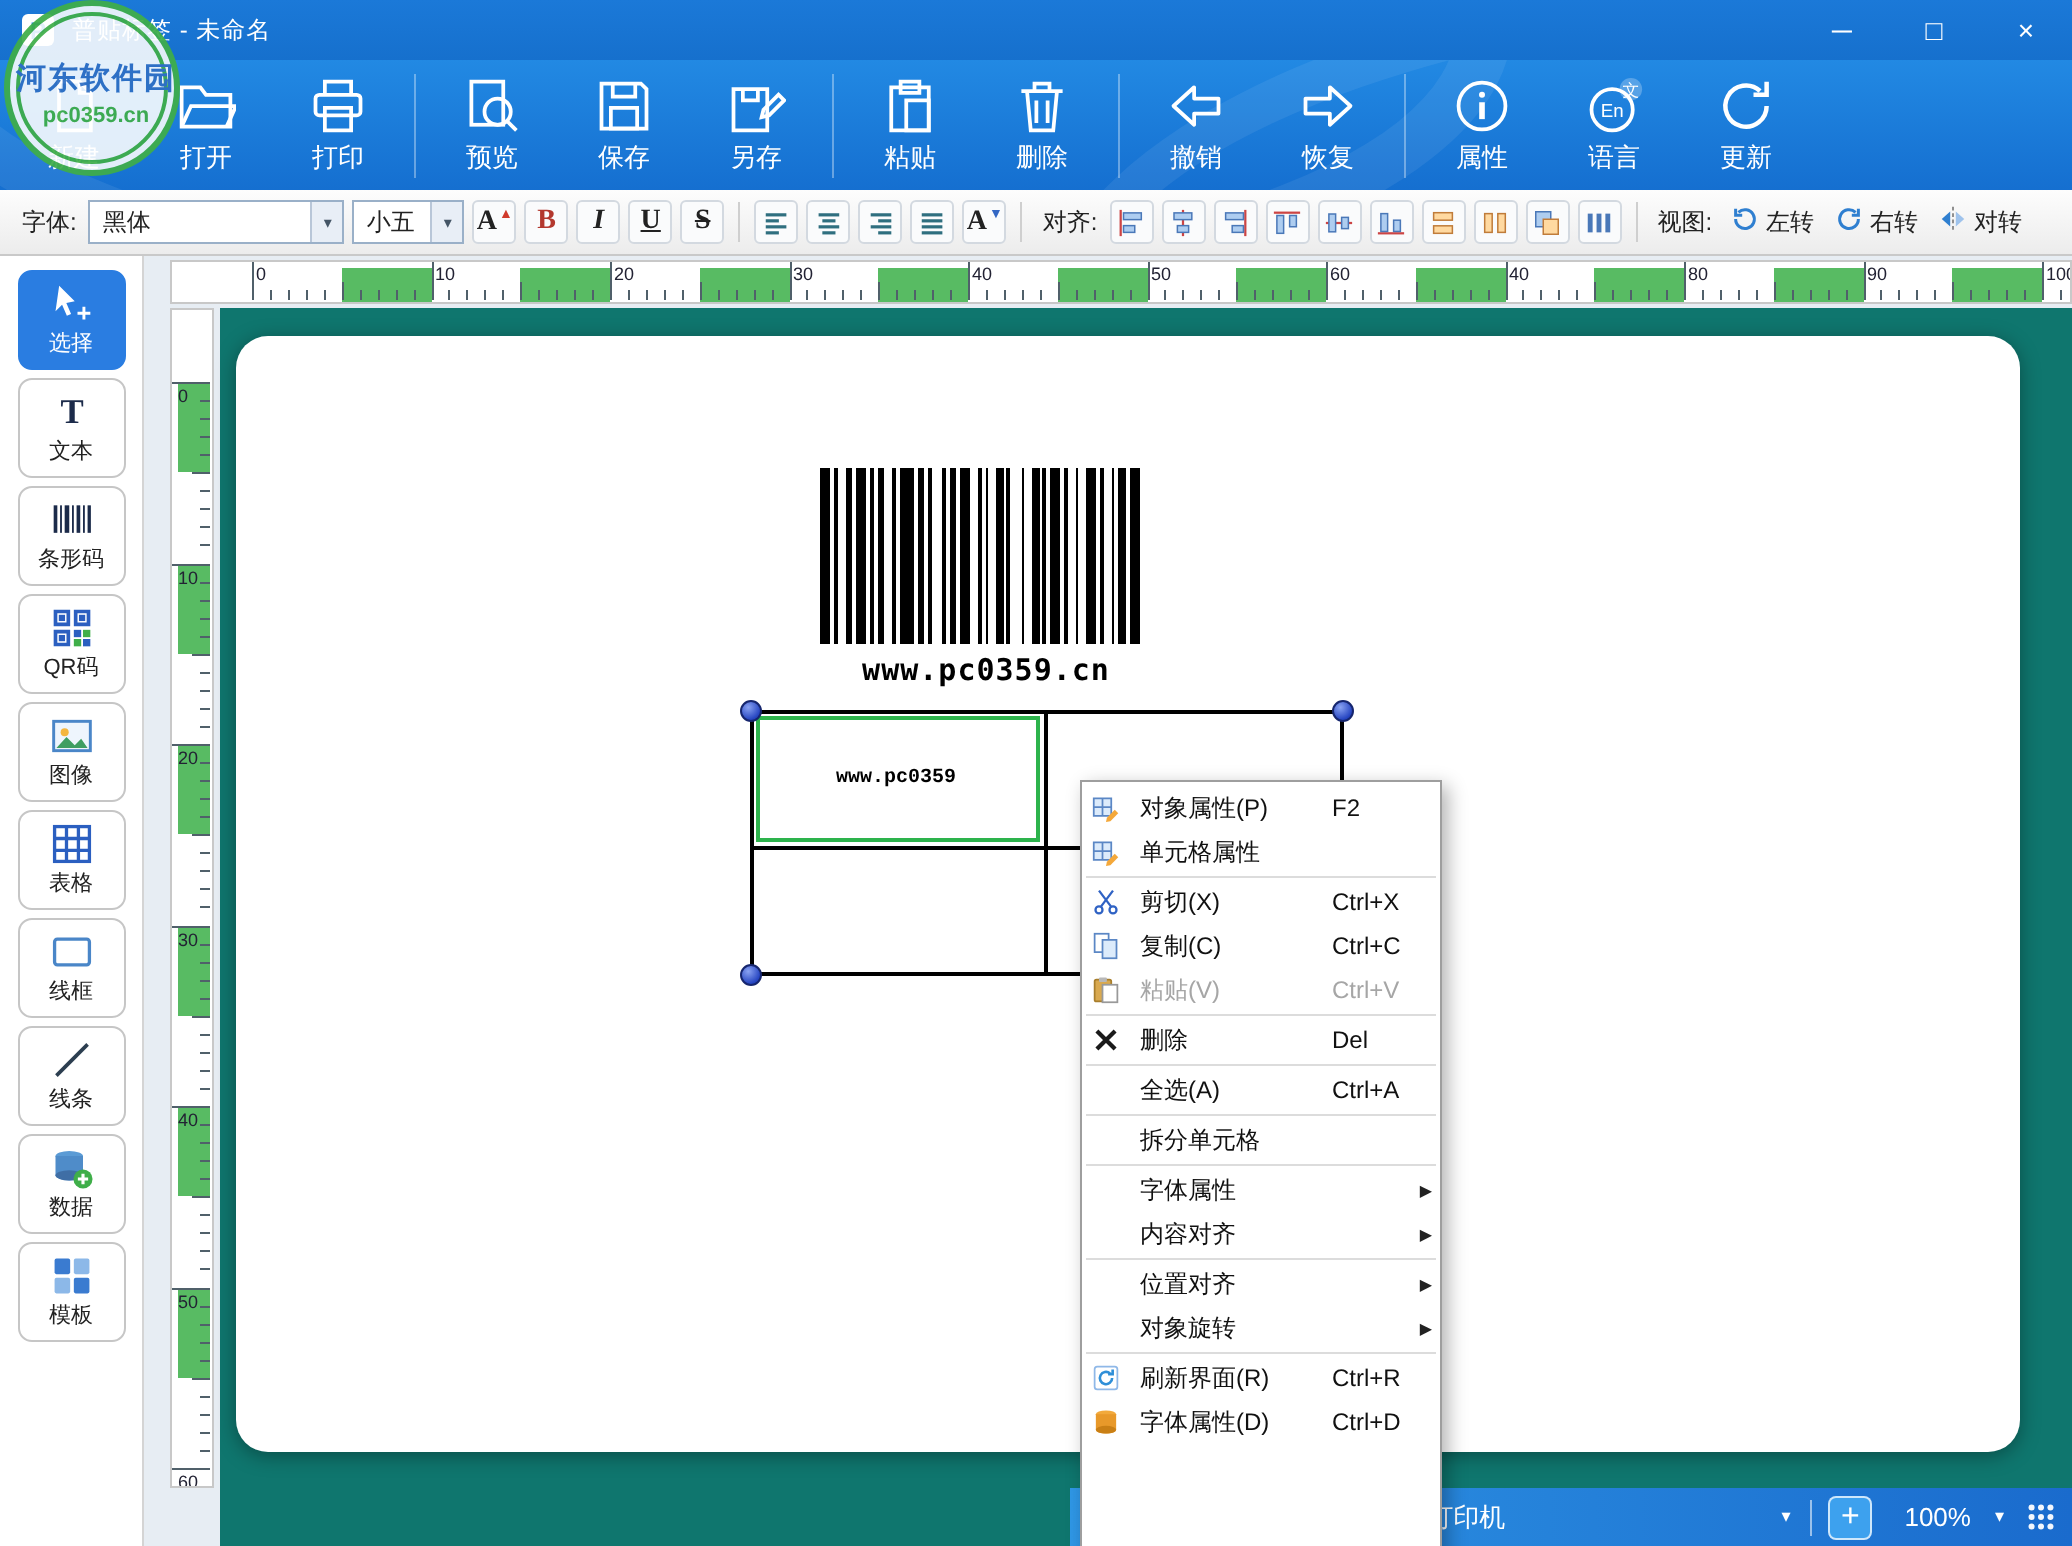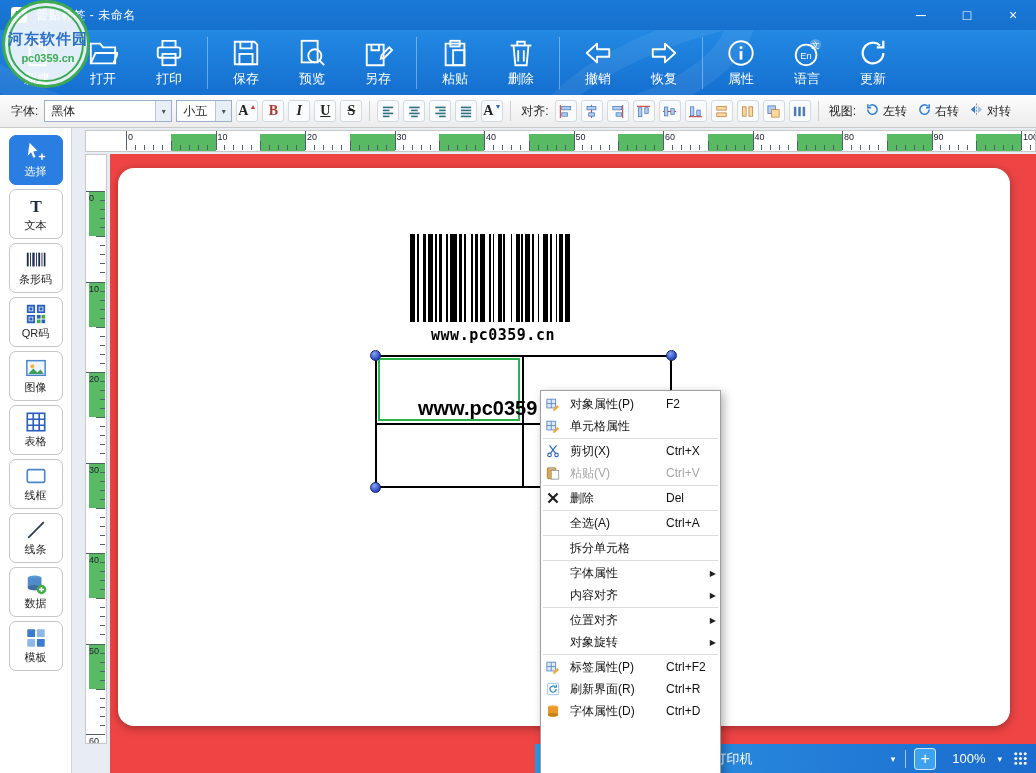--- a/index.html
+++ b/index.html
@@ -54,33 +54,33 @@
 
 .main{position:absolute;left:72px;top:128px;right:0;bottom:0;background:#e7edf3}
 .h-ruler{position:absolute;left:13px;top:2px;right:0;height:22px;background:#fff;border:1px solid #c8c8c8;overflow:hidden}
 .v-ruler{position:absolute;left:13px;top:26px;width:22px;height:590px;background:#fff;border:1px solid #c8c8c8;overflow:hidden}
 .htick{position:absolute;bottom:1px;width:1px;background:#50606a}
 .hnum{position:absolute;top:1px;font-size:9px;color:#223}
 .hgreen{position:absolute;top:3px;height:18px;background:rgba(46,170,60,.8)}
 .vtick{position:absolute;right:1px;height:1px;background:#50606a}
 .vnum{position:absolute;left:3px;font-size:9px;color:#223}
 .vgreen{position:absolute;left:3px;width:16px;background:rgba(46,170,60,.8)}
-.canvas{position:absolute;left:38px;top:26px;right:0;bottom:0;background:#ef4444}
+.canvas{position:absolute;left:38px;top:26px;right:0;bottom:0;background:#0f766e}
 .label-sheet{position:absolute;left:8px;top:14px;width:892px;height:558px;background:#fff;border-radius:16px;box-shadow:0 2px 10px rgba(0,0,0,.35)}
 
 
 .barcode-obj{position:absolute;left:292px;top:66px;width:166px}
 .bars{display:flex;height:88px;width:166px;margin:0 auto;overflow:hidden}
 .bars span{flex:none;height:100%}
 .bc-text{text-align:center;font-family:"DejaVu Sans Mono","Liberation Mono",monospace;font-weight:bold;font-size:15px;margin-top:4px;letter-spacing:.5px;color:#000}
 .table-obj{position:absolute;left:257px;top:187px;width:297px;height:133px;border:2px solid #000}
 .v-div{position:absolute;left:145px;top:0;bottom:0;width:2px;background:#000}
 .h-div{position:absolute;left:0;right:0;top:66px;height:2px;background:#000}
 .sel-cell{position:absolute;left:1px;top:1px;width:142px;height:63px;border:2px solid #2db34c}
-.cell-text{position:absolute;left:41px;top:40px;font-family:Liberation Sans, sans-serif;font-weight:bold;font-size:20px;white-space:nowrap;color:#000}
+.cell-text{position:absolute;left:41px;top:27px;font-family:Liberation Mono, monospace;font-weight:bold;font-size:10px;white-space:nowrap;color:#000}
 .handle{position:absolute;width:11px;height:11px;border-radius:50%;background:radial-gradient(circle at 35% 30%,#8aa3f2,#2443c0 72%);border:1px solid #16266e}
 .h-tl{left:-7px;top:-7px}.h-tr{right:-7px;top:-7px}.h-bl{left:-7px;bottom:-7px}
 
 
 .menu{position:absolute;left:540px;top:390px;width:181px;height:400px;background:#fff;border:1px solid #9e9e9e;box-shadow:3px 3px 9px rgba(0,0,0,.3);z-index:70;padding-top:2px;overflow:hidden;font-size:12px}
 .mi{display:flex;align-items:center;height:22px;padding:0 4px 0 5px;color:#111}
 .mic{width:20px;height:15px;margin-right:4px;display:flex;align-items:center;flex:none}
 .mic svg{width:14px;height:14px}
 .mlb{white-space:nowrap}
 .msc{margin-left:auto;width:50px;text-align:left;color:#111;flex:none}
@@ -144,33 +144,33 @@
       <div class="tb-ic"><svg viewBox="0 0 32 32" fill="none" stroke="#fff" stroke-width="2">
           <path d="M9 10V3h14v7"></path>
           <rect x="4" y="10" width="24" height="11" rx="2"></rect>
           <rect x="9" y="17" width="14" height="12"></rect>
         </svg></div>
       <div class="tb-lb">打印</div>
     </div>
     <div class="tb-sep"></div>
     <div class="tb-item">
       <div class="tb-ic"><svg viewBox="0 0 32 32" fill="none" stroke="#fff" stroke-width="2">
+          <rect x="5" y="3" width="17" height="23"></rect>
+          <circle cx="19" cy="19" r="7"></circle>
+          <path d="M24 24l5 5"></path>
+        </svg></div>
+      <div class="tb-lb">预览</div>
+    </div>
+    <div class="tb-item">
+      <div class="tb-ic"><svg viewBox="0 0 32 32" fill="none" stroke="#fff" stroke-width="2">
           <path d="M4 4h21l3 3v21H4z"></path>
           <path d="M10 4v7h12V4"></path>
           <rect x="9" y="17" width="14" height="11"></rect>
         </svg></div>
       <div class="tb-lb">保存</div>
-    </div>
-    <div class="tb-item">
-      <div class="tb-ic"><svg viewBox="0 0 32 32" fill="none" stroke="#fff" stroke-width="2">
-          <rect x="5" y="3" width="17" height="23"></rect>
-          <circle cx="19" cy="19" r="7"></circle>
-          <path d="M24 24l5 5"></path>
-        </svg></div>
-      <div class="tb-lb">预览</div>
     </div>
     <div class="tb-item">
       <div class="tb-ic"><svg viewBox="0 0 32 32" fill="none" stroke="#fff" stroke-width="2">
           <path d="M4 7h18v22H4z"></path>
           <path d="M9 7v6h8V7"></path>
           <path d="M20 18l8-8 3 3-8 8-4 1z"></path>
         </svg></div>
       <div class="tb-lb">另存</div>
     </div>
     <div class="tb-sep"></div>
@@ -783,20 +783,30 @@
       <span class="mic">
         <svg viewBox="0 0 16 16" fill="none" stroke="#2f62c4" stroke-width="1.3">
           <path d="M5.2 10.5L12 1.5M10.8 10.5L4 1.5"></path>
           <circle cx="4" cy="12.5" r="2"></circle>
           <circle cx="12" cy="12.5" r="2"></circle>
         </svg>
       </span>
       <span class="mlb">剪切(X)</span>
       <span class="msc">Ctrl+X</span>
     </div>
+    <div class="mi">
+      <span class="mic">
+        <svg viewBox="0 0 16 16">
+          <rect x="1.5" y="1" width="8" height="10.5" fill="#fff" stroke="#5b87c5"></rect>
+          <rect x="6" y="4.5" width="8" height="10.5" fill="#dcebfb" stroke="#5b87c5"></rect>
+        </svg>
+      </span>
+      <span class="mlb">复制(C)</span>
+      <span class="msc">Ctrl+C</span>
+    </div>
     <div class="mi dis">
       <span class="mic">
         <svg viewBox="0 0 16 16">
           <rect x="1.5" y="2" width="9.5" height="12.5" rx="1" fill="#d9a94f" stroke="#a87e2c"></rect>
           <rect x="4" y="0.8" width="4.5" height="2.6" rx="0.6" fill="#b8b8b8"></rect>
           <rect x="6" y="5" width="8.5" height="10" fill="#fff" stroke="#999"></rect>
         </svg>
       </span>
       <span class="mlb">粘贴(V)</span>
       <span class="msc">Ctrl+V</span>
@@ -843,31 +853,20 @@
       <span class="msc"></span>
       <span class="mar">▶</span>
     </div>
     <div class="mi">
       <span class="mic"></span>
       <span class="mlb">对象旋转</span>
       <span class="msc"></span>
       <span class="mar">▶</span>
     </div>
     <div class="msep"></div>
-    <div class="mi">
-      <span class="mic">
-        <svg viewBox="0 0 16 16">
-          <rect x="1" y="2.5" width="10" height="10" fill="#dcebfb" stroke="#5b87c5"></rect>
-          <path d="M1 7.5h10M6 2.5v10" stroke="#5b87c5"></path>
-          <path d="M8.5 13.5l4.5-4.5 2 2-4.5 4.5-2.5.5z" fill="#f4a83a"></path>
-        </svg>
-      </span>
-      <span class="mlb">标签属性(P)</span>
-      <span class="msc">Ctrl+F2</span>
-    </div>
     <div class="mi">
       <span class="mic">
         <svg viewBox="0 0 16 16" fill="none">
           <rect x="1.5" y="1.5" width="13" height="13" rx="1.5" stroke="#8fb8e8"></rect>
           <path d="M11.5 8a3.5 3.5 0 1 1-1.2-2.6" stroke="#2f8fd8" stroke-width="1.5"></path>
           <path d="M11.8 3.2v2.6H9.2" stroke="#2f8fd8" stroke-width="1.5"></path>
         </svg>
       </span>
       <span class="mlb">刷新界面(R)</span>
       <span class="msc">Ctrl+R</span>

